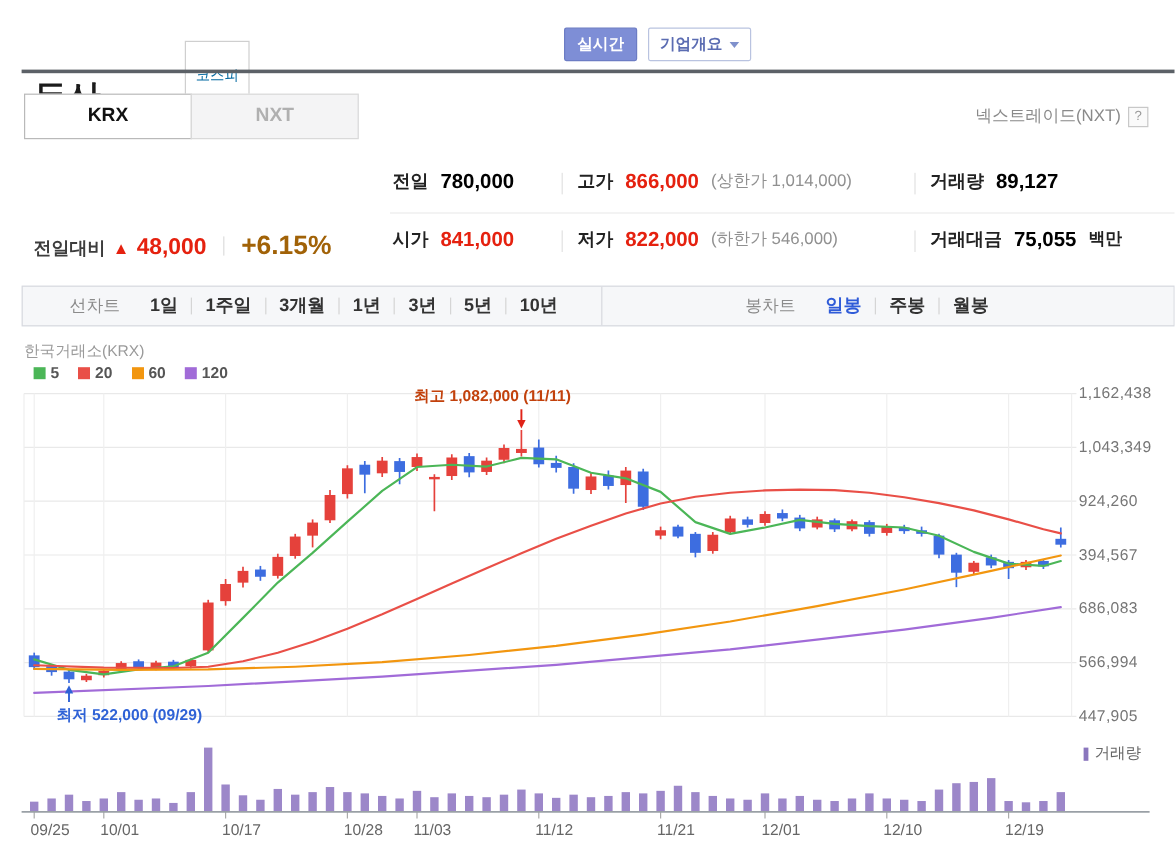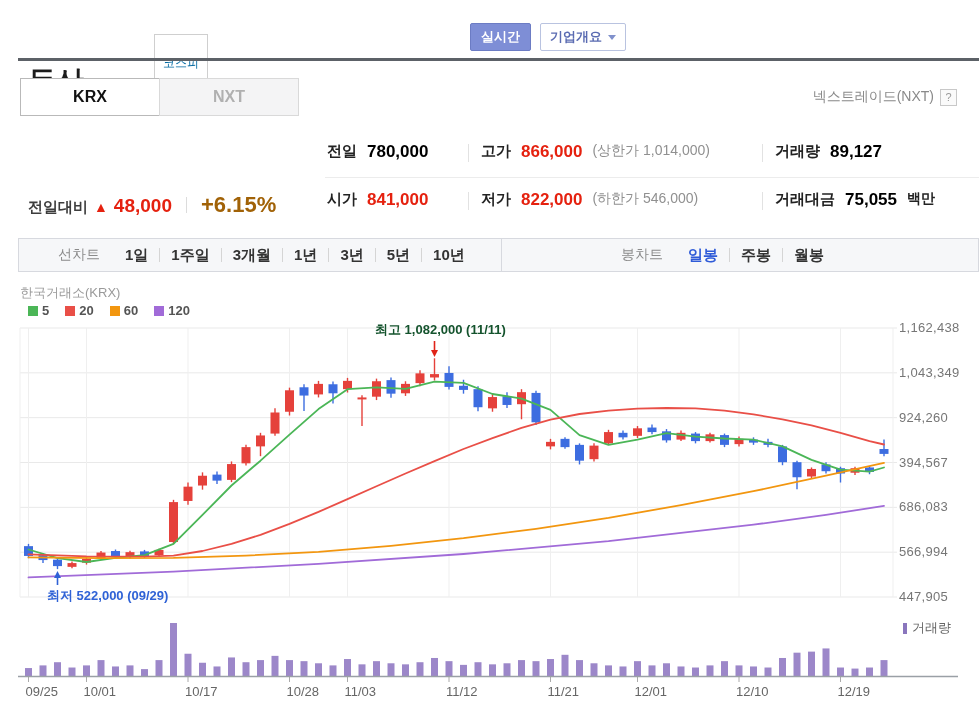--- a/index.html
+++ b/index.html
@@ -74,21 +74,21 @@
   
   .chart{position:absolute;left:0;top:280px;width:979px;height:439px;}
   .src-label{position:absolute;left:20px;top:4px;font-size:13px;color:#9a9a9a;}
   .legend{position:absolute;left:28px;top:23px;display:flex;align-items:center;gap:16px;}
   .legend-item{display:flex;align-items:center;gap:4px;font-size:13px;font-weight:bold;color:#555;}
   .swatch{width:10px;height:10px;display:inline-block;}
   #chart-svg{position:absolute;left:0;top:0;}
   .y-tick{position:absolute;left:899px;font-size:13px;color:#767676;letter-spacing:.3px;white-space:nowrap;}
   .x-tick{position:absolute;top:404px;font-size:13px;color:#666;white-space:nowrap;}
   .anno{position:absolute;font-size:13px;font-weight:bold;white-space:nowrap;}
-  .anno-high{left:345px;top:41px;color:#14532d;margin-left:30px;}
+  .anno-high{left:345px;top:41px;color:#c2410c;}
   .anno-low{left:47px;top:307px;color:#2f62d6;}
   .vol-legend{position:absolute;left:903px;top:339px;display:flex;align-items:center;gap:5px;
               font-size:13px;color:#666;}
   .vol-swatch{width:4px;height:11px;display:inline-block;}
 </style>
 </head>
 <body>
 
 <div class="page">
 

